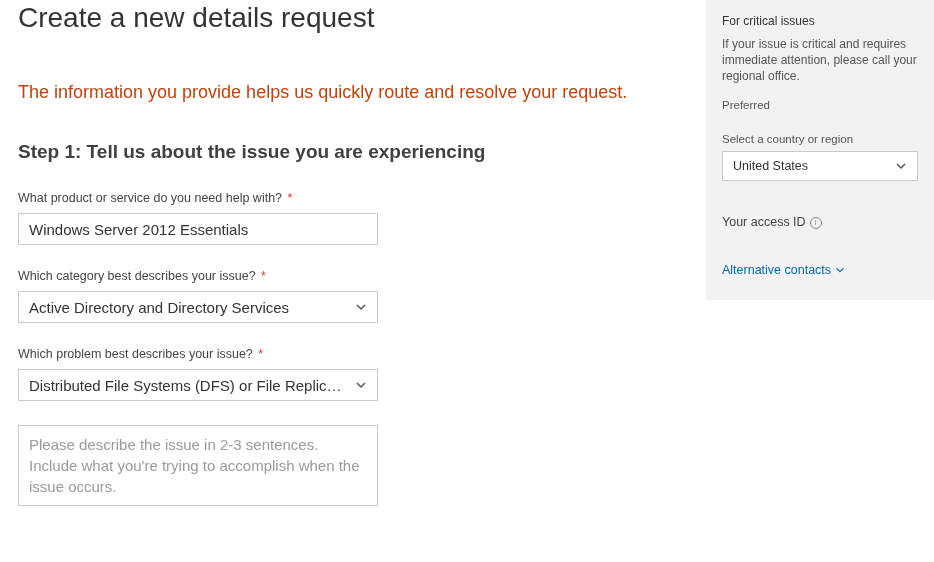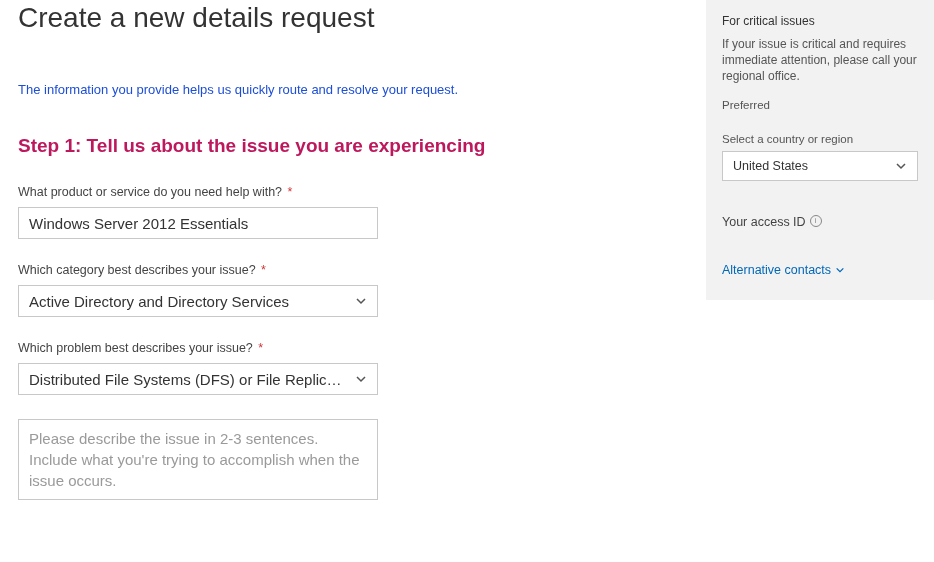--- a/index.html
+++ b/index.html
@@ -18,28 +18,28 @@
       padding: 0 20px 18px 18px;
     }
     h1.page-title {
       font-size: 28px;
       font-weight: 300;
       color: #333;
       margin-top: 2px;
       margin-bottom: 48px;
     }
     .intro {
-      font-size: 13px;
-      color: #1d4ed8;
+      font-size: 18px;
+      color: #c2410c;
       margin-bottom: 38px;
     }
     h2.step-title {
       font-size: 19px;
       font-weight: 600;
-      color: #be185d;
+      color: #404040;
       margin-bottom: 28px;
     }
     .field-block { margin-bottom: 24px; }
     .field-label {
       font-size: 12.5px;
       color: #444;
       margin-bottom: 8px;
       display: block;
     }
     .req { color: #d13438; margin-left: 2px; }
@@ -107,21 +107,21 @@
       color: #555;
       margin-bottom: 6px;
       display: block;
     }
     .sidebar .select-box {
       width: 100%;
       height: 30px;
       font-size: 12.5px;
     }
     .sidebar-section { margin-bottom: 22px; }
-    .row-inline { display: flex; align-items: flex-start; gap: 4px; }
+    .row-inline { display: flex; align-items: flex-end; gap: 4px; }
     .info-icon {
       width: 12px; height: 12px; display: inline-flex;
       align-items: center; justify-content: center;
       border: 1px solid #888; border-radius: 50%;
       font-size: 8px; color: #888; line-height: 1;
     }
     .link {
       color: #0067b8;
       font-size: 12.5px;
       cursor: pointer;

